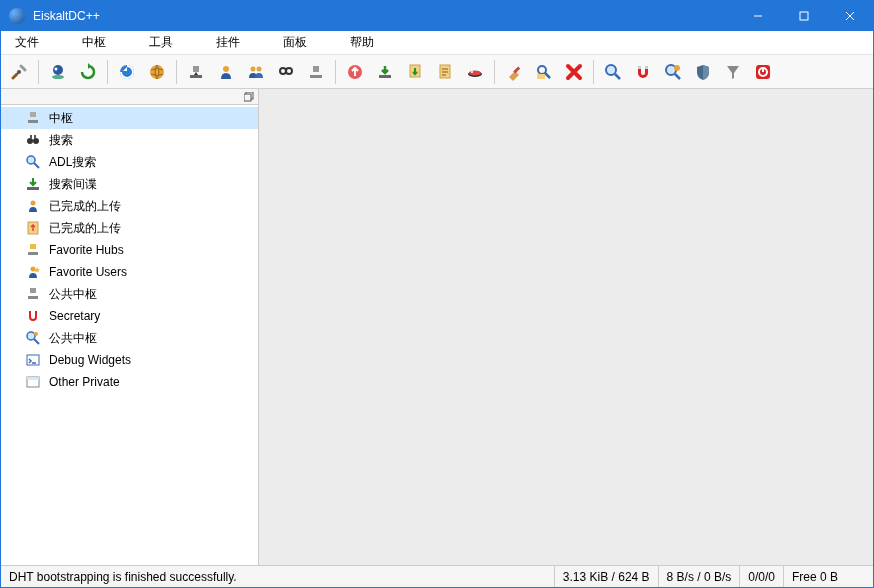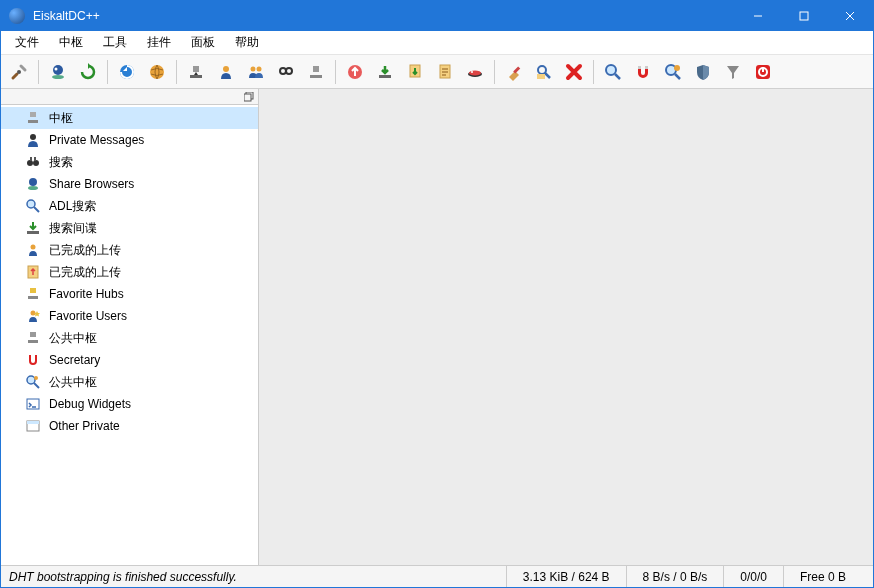--- a/index.html
+++ b/index.html
@@ -6,43 +6,43 @@
 body { width: 874px; height: 588px; background: #fff; overflow: hidden; display: flex; flex-direction: column; border: 1px solid #2176d8; }
 
 
 .titlebar { height: 30px; background: #2176d8; display: flex; align-items: center; color: #fff; font-size: 12px; }
 .titlebar .app-icon { width: 16px; height: 16px; margin: 0 8px; background: radial-gradient(circle at 30% 30%, #6ab0ff, #1a4b8c); border-radius: 50%; }
 .titlebar .title { flex: 1; }
 .titlebar .win-btn { width: 46px; height: 30px; display: flex; align-items: center; justify-content: center; cursor: pointer; }
 .titlebar svg { stroke: #fff; stroke-width: 1; fill: none; }
 
 
-.menubar { height: 24px; background: #fff; display: flex; align-items: center; padding: 0 4px; font-size: 12px; border-bottom: 1px solid #e5e5e5; }
+.menubar { height: 24px; background: #fff; display: flex; align-items: center; padding: 0 4px; font-size: 12px; border-bottom: 1px solid #e5e5e5; gap: 23px; }
 .menubar .menu-item { padding: 2px 10px; cursor: pointer; }
 
 
 .toolbar { height: 34px; background: #f8f8f8; display: flex; align-items: center; padding: 0 4px; gap: 2px; border-bottom: 1px solid #d0d0d0; }
 .toolbar .sep { width: 1px; height: 24px; background: #ccc; margin: 0 3px; }
 .toolbar .tbtn { width: 28px; height: 28px; display: flex; align-items: center; justify-content: center; cursor: pointer; border-radius: 2px; }
 
 
 .main { flex: 1; display: flex; min-height: 0; }
 .sidebar { width: 258px; background: #fff; border-right: 1px solid #ccc; display: flex; flex-direction: column; }
 .side-head { height: 16px; background: #f5f5f5; border-bottom: 1px solid #ccc; display: flex; justify-content: flex-end; align-items: center; padding-right: 4px; }
 .side-head .restore-icon { width: 10px; height: 10px; cursor: pointer; }
 .side-list { flex: 1; padding-top: 2px; overflow: auto; }
 .side-item { height: 22px; display: flex; align-items: center; padding-left: 24px; font-size: 12px; cursor: pointer; gap: 8px; }
 .side-item.selected { background: #cde8ff; }
 .side-item .sicon { width: 16px; height: 16px; display: flex; align-items: center; justify-content: center; flex-shrink: 0; }
 .content { flex: 1; background: #ececec; }
 
 
 .statusbar { height: 22px; background: #f5f5f5; border-top: 1px solid #ccc; display: flex; align-items: center; font-size: 12px; }
-.statusbar .cell { padding: 0 16px; height: 100%; display: flex; align-items: center; border-left: 1px solid #ccc; white-space: nowrap; }
-.statusbar .msg { flex: 1; padding: 0 8px; border: none; font-style: italic; }
+.statusbar .cell { padding: 0 8px; height: 100%; display: flex; align-items: center; border-left: 1px solid #ccc; white-space: nowrap; }
+.statusbar .msg { flex: 1; padding: 0 8px; border: none; }
 
 
 svg.i { width: 18px; height: 18px; }
 svg.si { width: 16px; height: 16px; }
 </style>
 </head>
 <body>
 
 <div class="titlebar">
   <div class="app-icon"></div>
@@ -250,45 +250,27 @@
             <svg class="si" viewBox="0 0 16 16">
               <rect x="5" y="2" width="6" height="5" fill="#aaa"></rect>
               <rect x="3" y="10" width="10" height="3" fill="#888"></rect>
             </svg>
           </span>
           <span>中枢</span>
         </div>
         <div class="side-item">
           <span class="sicon">
             <svg class="si" viewBox="0 0 16 16">
-              <circle cx="8" cy="5" r="3" fill="#333"></circle>
-              <path d="M3 15 Q3 9 8 9 Q13 9 13 15 Z" fill="#2c5aa0"></path>
-            </svg>
-          </span>
-          <span>Private Messages</span>
-        </div>
-        <div class="side-item">
-          <span class="sicon">
-            <svg class="si" viewBox="0 0 16 16">
               <circle cx="5" cy="9" r="3" fill="#333"></circle>
               <circle cx="11" cy="9" r="3" fill="#333"></circle>
               <rect x="5" y="3" width="2" height="4" fill="#555"></rect>
               <rect x="9" y="3" width="2" height="4" fill="#555"></rect>
             </svg>
           </span>
           <span>搜索</span>
-        </div>
-        <div class="side-item">
-          <span class="sicon">
-            <svg class="si" viewBox="0 0 16 16">
-              <ellipse cx="8" cy="12" rx="5" ry="2" fill="#5a8"></ellipse>
-              <circle cx="8" cy="6" r="4" fill="#2c5aa0"></circle>
-            </svg>
-          </span>
-          <span>Share Browsers</span>
         </div>
         <div class="side-item">
           <span class="sicon">
             <svg class="si" viewBox="0 0 16 16">
               <circle cx="6" cy="6" r="4" fill="#cde8ff" stroke="#3a6ab0" stroke-width="1.5"></circle>
               <path d="M9 9 L14 14" stroke="#3a6ab0" stroke-width="2"></path>
             </svg>
           </span>
           <span>ADL搜索</span>
         </div>

